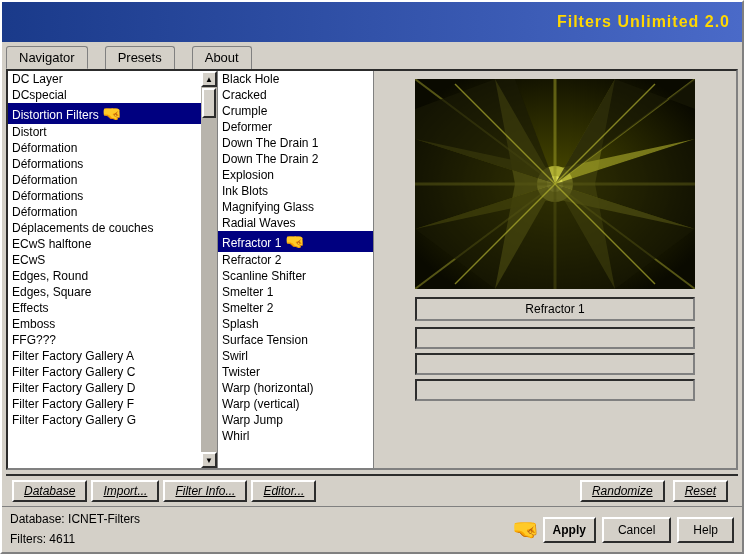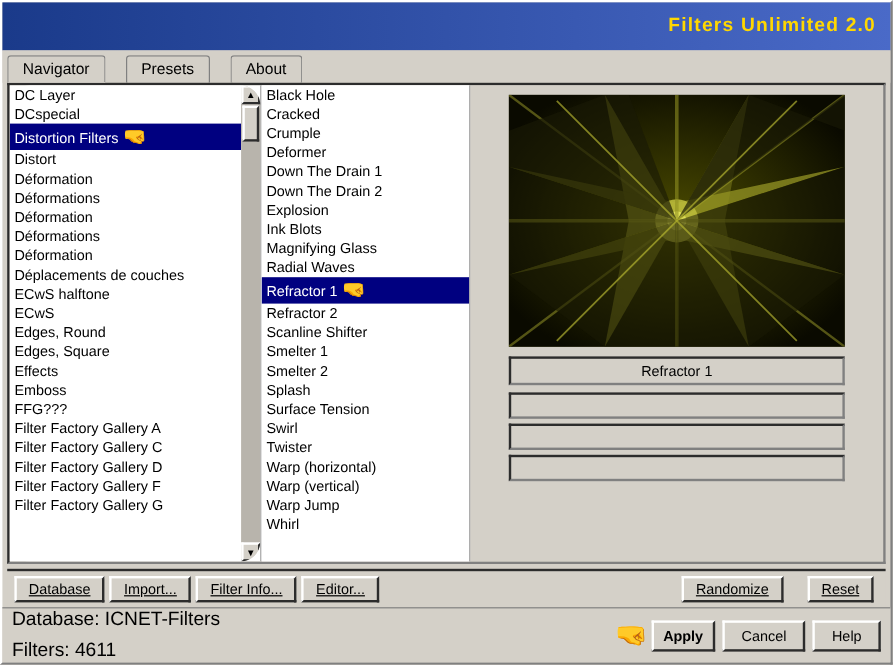--- a/index.html
+++ b/index.html
@@ -96,21 +96,21 @@
       white-space: nowrap;
       font-size: 12px;
     }
 
     .left-list-item.selected {
       background: #000080;
       color: white;
     }
 
     .middle-panel {
-      width: 174px;
+      width: 156px;
       border-right: 1px solid #808080;
       display: flex;
       flex-direction: column;
       background: #ffffff;
       flex-shrink: 0;
     }
 
     .middle-list {
       flex: 1;
       overflow-y: auto;
@@ -180,44 +180,45 @@
     .toolbar-btn {
       background: #d4d0c8;
       border: 2px outset #ffffff;
       border-right-color: #808080;
       border-bottom-color: #808080;
       padding: 2px 10px;
       cursor: pointer;
       font-size: 12px;
       margin-right: 4px;
       text-decoration: underline;
+      font-style: italic;
     }
 
     .toolbar-spacer {
       flex: 1;
     }
 
     .toolbar-right-btns {
       display: flex;
-      gap: 16px;
+      gap: 4px;
     }
 
     .status-bar {
       height: 46px;
       background: #d4d0c8;
       border-top: 1px solid #808080;
       display: flex;
       align-items: center;
       padding: 0 8px;
       flex-shrink: 0;
     }
 
     .status-left {
       flex: 1;
-      font-size: 16px;
+      font-size: 12px;
       line-height: 1.6;
     }
 
     .status-right {
       display: flex;
       gap: 6px;
       align-items: center;
     }
 
     .apply-btn {
@@ -297,21 +298,21 @@
 
   <div class="tab-bar">
     <div class="tab active">Navigator</div>
     <div class="tab">Presets</div>
     <div class="tab">About</div>
   </div>
 
   <div class="content-area">
 
     <div class="left-panel">
-      <div style="display:flex;flex:1;overflow:hidden;border-radius:17px;">
+      <div style="display:flex;flex:1;overflow:hidden;">
         <div class="left-list" id="left-list">
             <div class="left-list-item">DC Layer</div>
             <div class="left-list-item">DCspecial</div>
             <div class="left-list-item selected">Distortion Filters<span style="font-size: 16px; color: rgb(255, 215, 0); margin-left: 4px;">🤜</span></div>
             <div class="left-list-item">Distort</div>
             <div class="left-list-item">Déformation</div>
             <div class="left-list-item">Déformations</div>
             <div class="left-list-item">Déformation</div>
             <div class="left-list-item">Déformations</div>
             <div class="left-list-item">Déformation</div>

